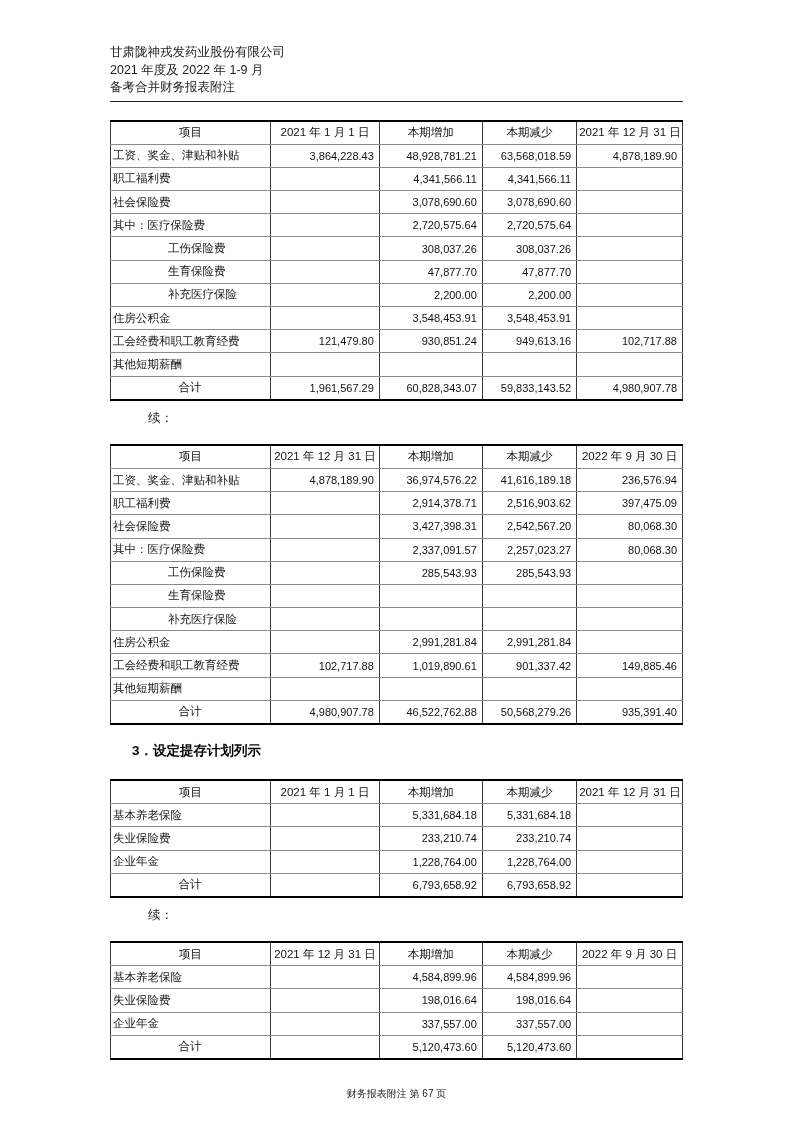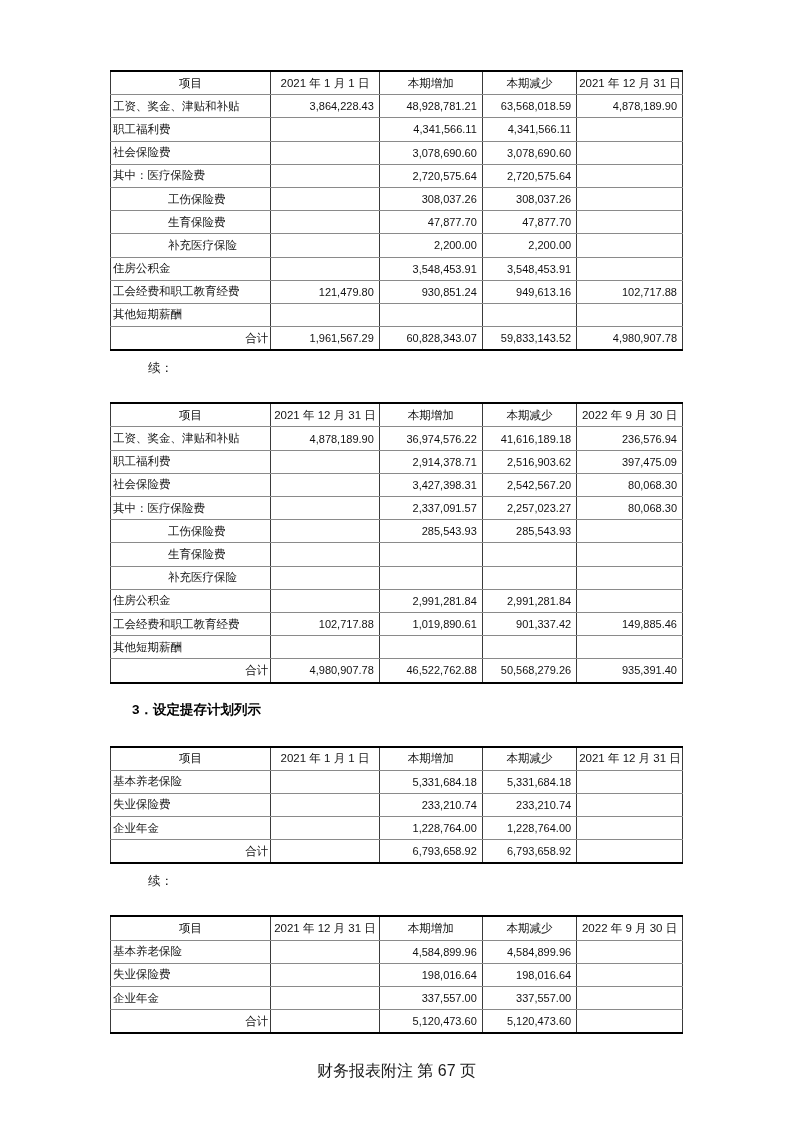--- a/index.html
+++ b/index.html
@@ -29,21 +29,21 @@
     color: #1c1c1c;
     border-bottom: 1.5px solid #222;
     padding-bottom: 4px;
   }
 
   
   table.fin {
     width: 100%;
     border-collapse: collapse;
     table-layout: fixed;
-    margin-top: 26px;
+    margin-top: 18px;
     border-top: 2.4px solid #000;
     border-bottom: 2.4px solid #000;
   }
   table.fin th, table.fin td {
     border-left: 1px solid #3a3a3a;
     border-right: 1px solid #3a3a3a;
     border-top: 1px solid #8a8a8a;
     border-bottom: 1px solid #8a8a8a;
     height: 22.2px;
     padding: 0 2px;
@@ -57,21 +57,21 @@
     text-align: center;
     color: #111;
   }
   table.fin td.lbl {
     font-size: 11.5px;
     text-align: left;
     padding-left: 2px;
     color: #151515;
   }
   table.fin td.lbl.ind { padding-left: 57px; }
-  table.fin td.lbl.tot { text-align: right; padding-left: 1px; }
+  table.fin td.lbl.tot { text-align: center; padding-left: 1px; }
   table.fin td.num {
     font-size: 11px;
     text-align: right;
     padding-right: 5px;
     color: #111;
   }
 
   
   .cont-label {
     font-size: 12.5px;
@@ -83,30 +83,35 @@
     font-weight: bold;
     margin: 16px 0 0 22px;
     line-height: 20px;
     color: #000;
   }
 
   
   .page-footer {
     margin-top: 27px;
     text-align: center;
-    font-size: 16px;
+    font-size: 10px;
     color: #1c1c1c;
   }
 </style>
 </head>
 <body>
 
 <div class="page">
   <div class="content">
 
+    <div class="doc-header">
+      <div>甘肃陇神戎发药业股份有限公司</div>
+      <div>2021 年度及 2022 年 1-9 月</div>
+      <div>备考合并财务报表附注</div>
+    </div>
 
     <table class="fin">
       <colgroup>
         <col style="width:28%">
           <col style="width:19%">
           <col style="width:18%">
           <col style="width:16.5%">
           <col style="width:18.5%">
       </colgroup>
     <thead>

